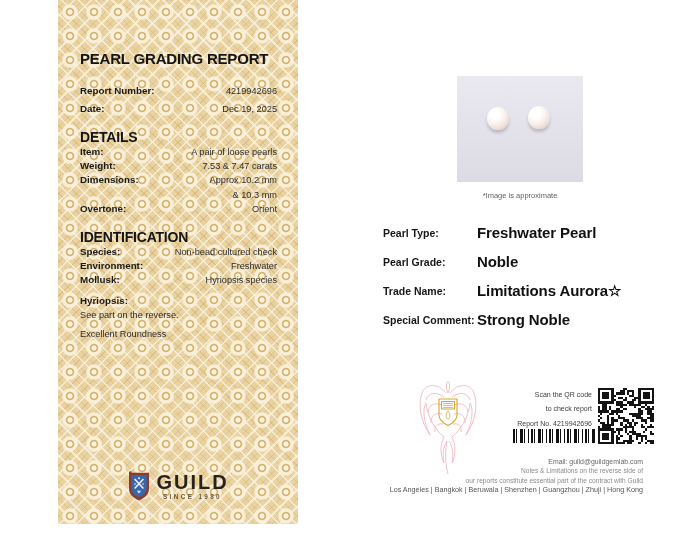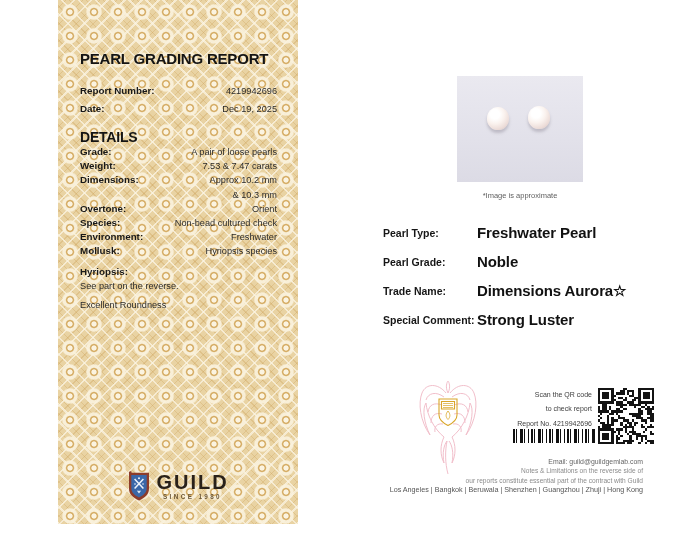--- a/index.html
+++ b/index.html
@@ -83,40 +83,41 @@
         <span class="val">4219942696</span>
       </div>
       <div class="row">
         <span class="lbl">Date:</span>
         <span class="val">Dec 19, 2025</span>
       </div>
     </div>
 
     <div class="section-h">DETAILS</div>
     <div class="row">
-      <span class="lbl">Grade:</span>
+      <span class="lbl">Item:</span>
       <span class="val">A pair of loose pearls</span>
     </div>
     <div class="row">
       <span class="lbl">Weight:</span>
       <span class="val">7.53 &amp; 7.47 carats</span>
     </div>
     <div class="row">
       <span class="lbl">Dimensions:</span>
       <span class="val">Approx 10.2 mm</span>
     </div>
     <div class="row">
       <span class="lbl"></span>
       <span class="val">&amp; 10.3 mm</span>
     </div>
     <div class="row">
       <span class="lbl">Overtone:</span>
       <span class="val">Orient</span>
     </div>
 
+    <div class="section-h second">IDENTIFICATION</div>
     <div class="row">
       <span class="lbl">Species:</span>
       <span class="val">Non-bead cultured check</span>
     </div>
     <div class="row">
       <span class="lbl">Environment:</span>
       <span class="val">Freshwater</span>
     </div>
     <div class="row">
       <span class="lbl">Mollusk:</span>
@@ -155,25 +156,25 @@
     <div class="spec-row">
       <span class="spec-lbl">Pearl Type:</span>
       <span class="spec-val">Freshwater Pearl</span>
     </div>
     <div class="spec-row">
       <span class="spec-lbl">Pearl Grade:</span>
       <span class="spec-val">Noble</span>
     </div>
     <div class="spec-row">
       <span class="spec-lbl">Trade Name:</span>
-      <span class="spec-val">Dimensions Aurora☆</span>
+      <span class="spec-val">Limitations Aurora☆</span>
     </div>
     <div class="spec-row">
       <span class="spec-lbl">Special Comment:</span>
-      <span class="spec-val">Strong Luster</span>
+      <span class="spec-val">Strong Noble</span>
     </div>
   </div>
 
   <svg class="watermark" viewBox="0 0 68 98">
     <g fill="none" stroke="#f2bfcb" stroke-width="1">
       <g>
         <path d="M32 14 C24 4 12 4 8 14 C4 24 6 42 16 56 C10 44 8 30 12 24 C13 36 20 50 30 58"></path>
         <path d="M30 18 C22 12 14 14 12 21"></path>
         <path d="M28 26 C20 23 15 26 14 33"></path>
         <path d="M28 35 C21 33 17 37 17 44"></path>

